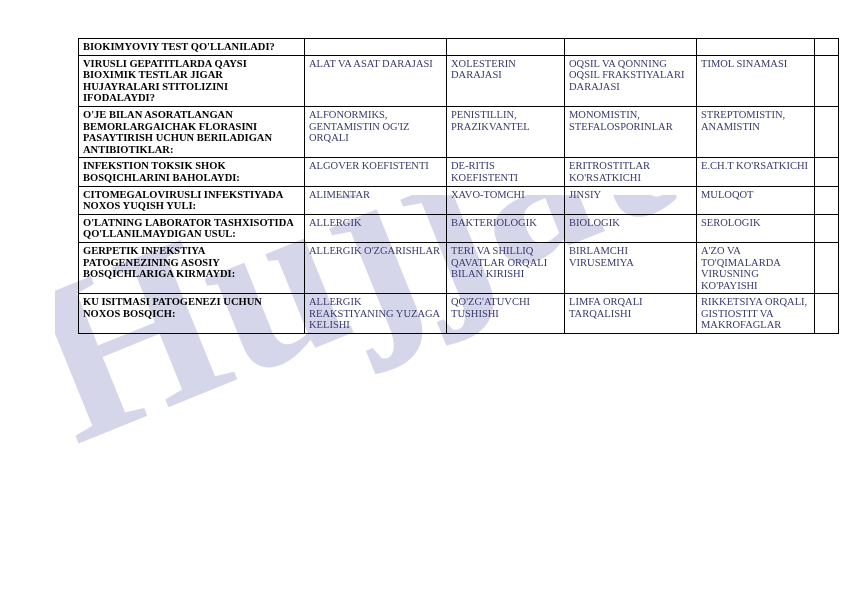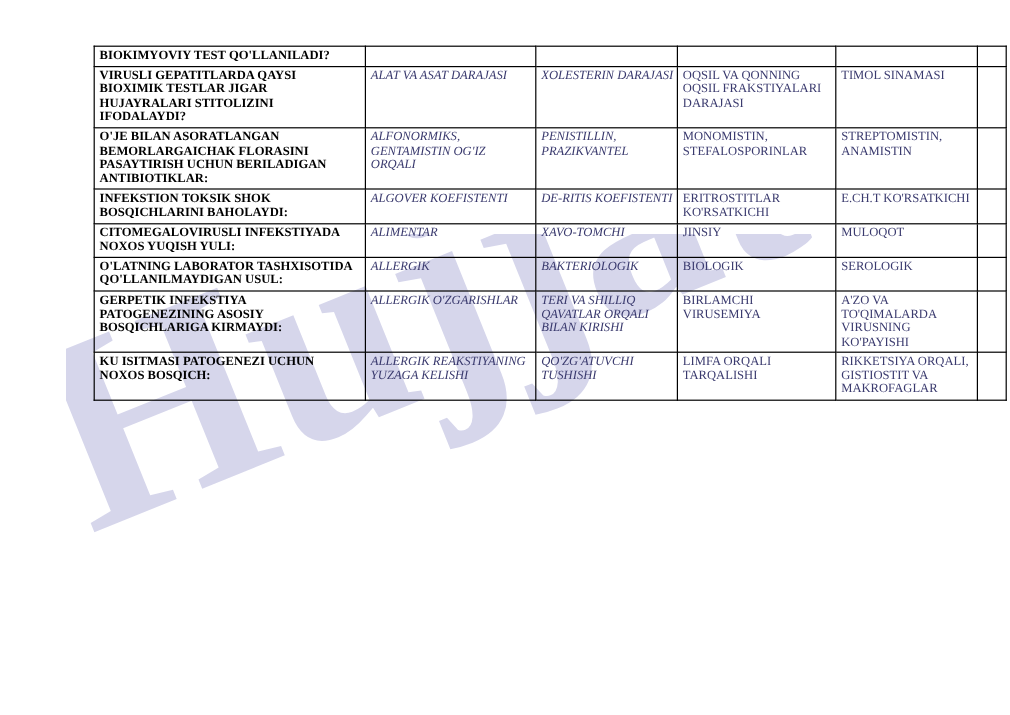--- a/index.html
+++ b/index.html
@@ -55,22 +55,22 @@
     line-height: 11.6px;
     font-family: "Liberation Serif", serif;
     word-wrap: break-word;
   }
   td.c0 {
     width: 218px;
     font-weight: bold;
     color: #000000;
     text-transform: uppercase;
   }
-  td.c1 { width: 134px; color: #3a3a6e; font-style: italic; }
-  td.c2 { width: 110px; color: #3a3a6e; font-style: italic; }
+  td.c1 { width: 134px; color: #3a3a6e; }
+  td.c2 { width: 110px; color: #3a3a6e; }
   td.c3 { width: 124px; color: #3a3a6e; }
   td.c4 { width: 110px; color: #3a3a6e; }
   td.c5 { width: 16px; }
   .cell-text { display: block; white-space: pre-line; }
 </style>
 </head>
 <body>
 
 <div class="page">
 

